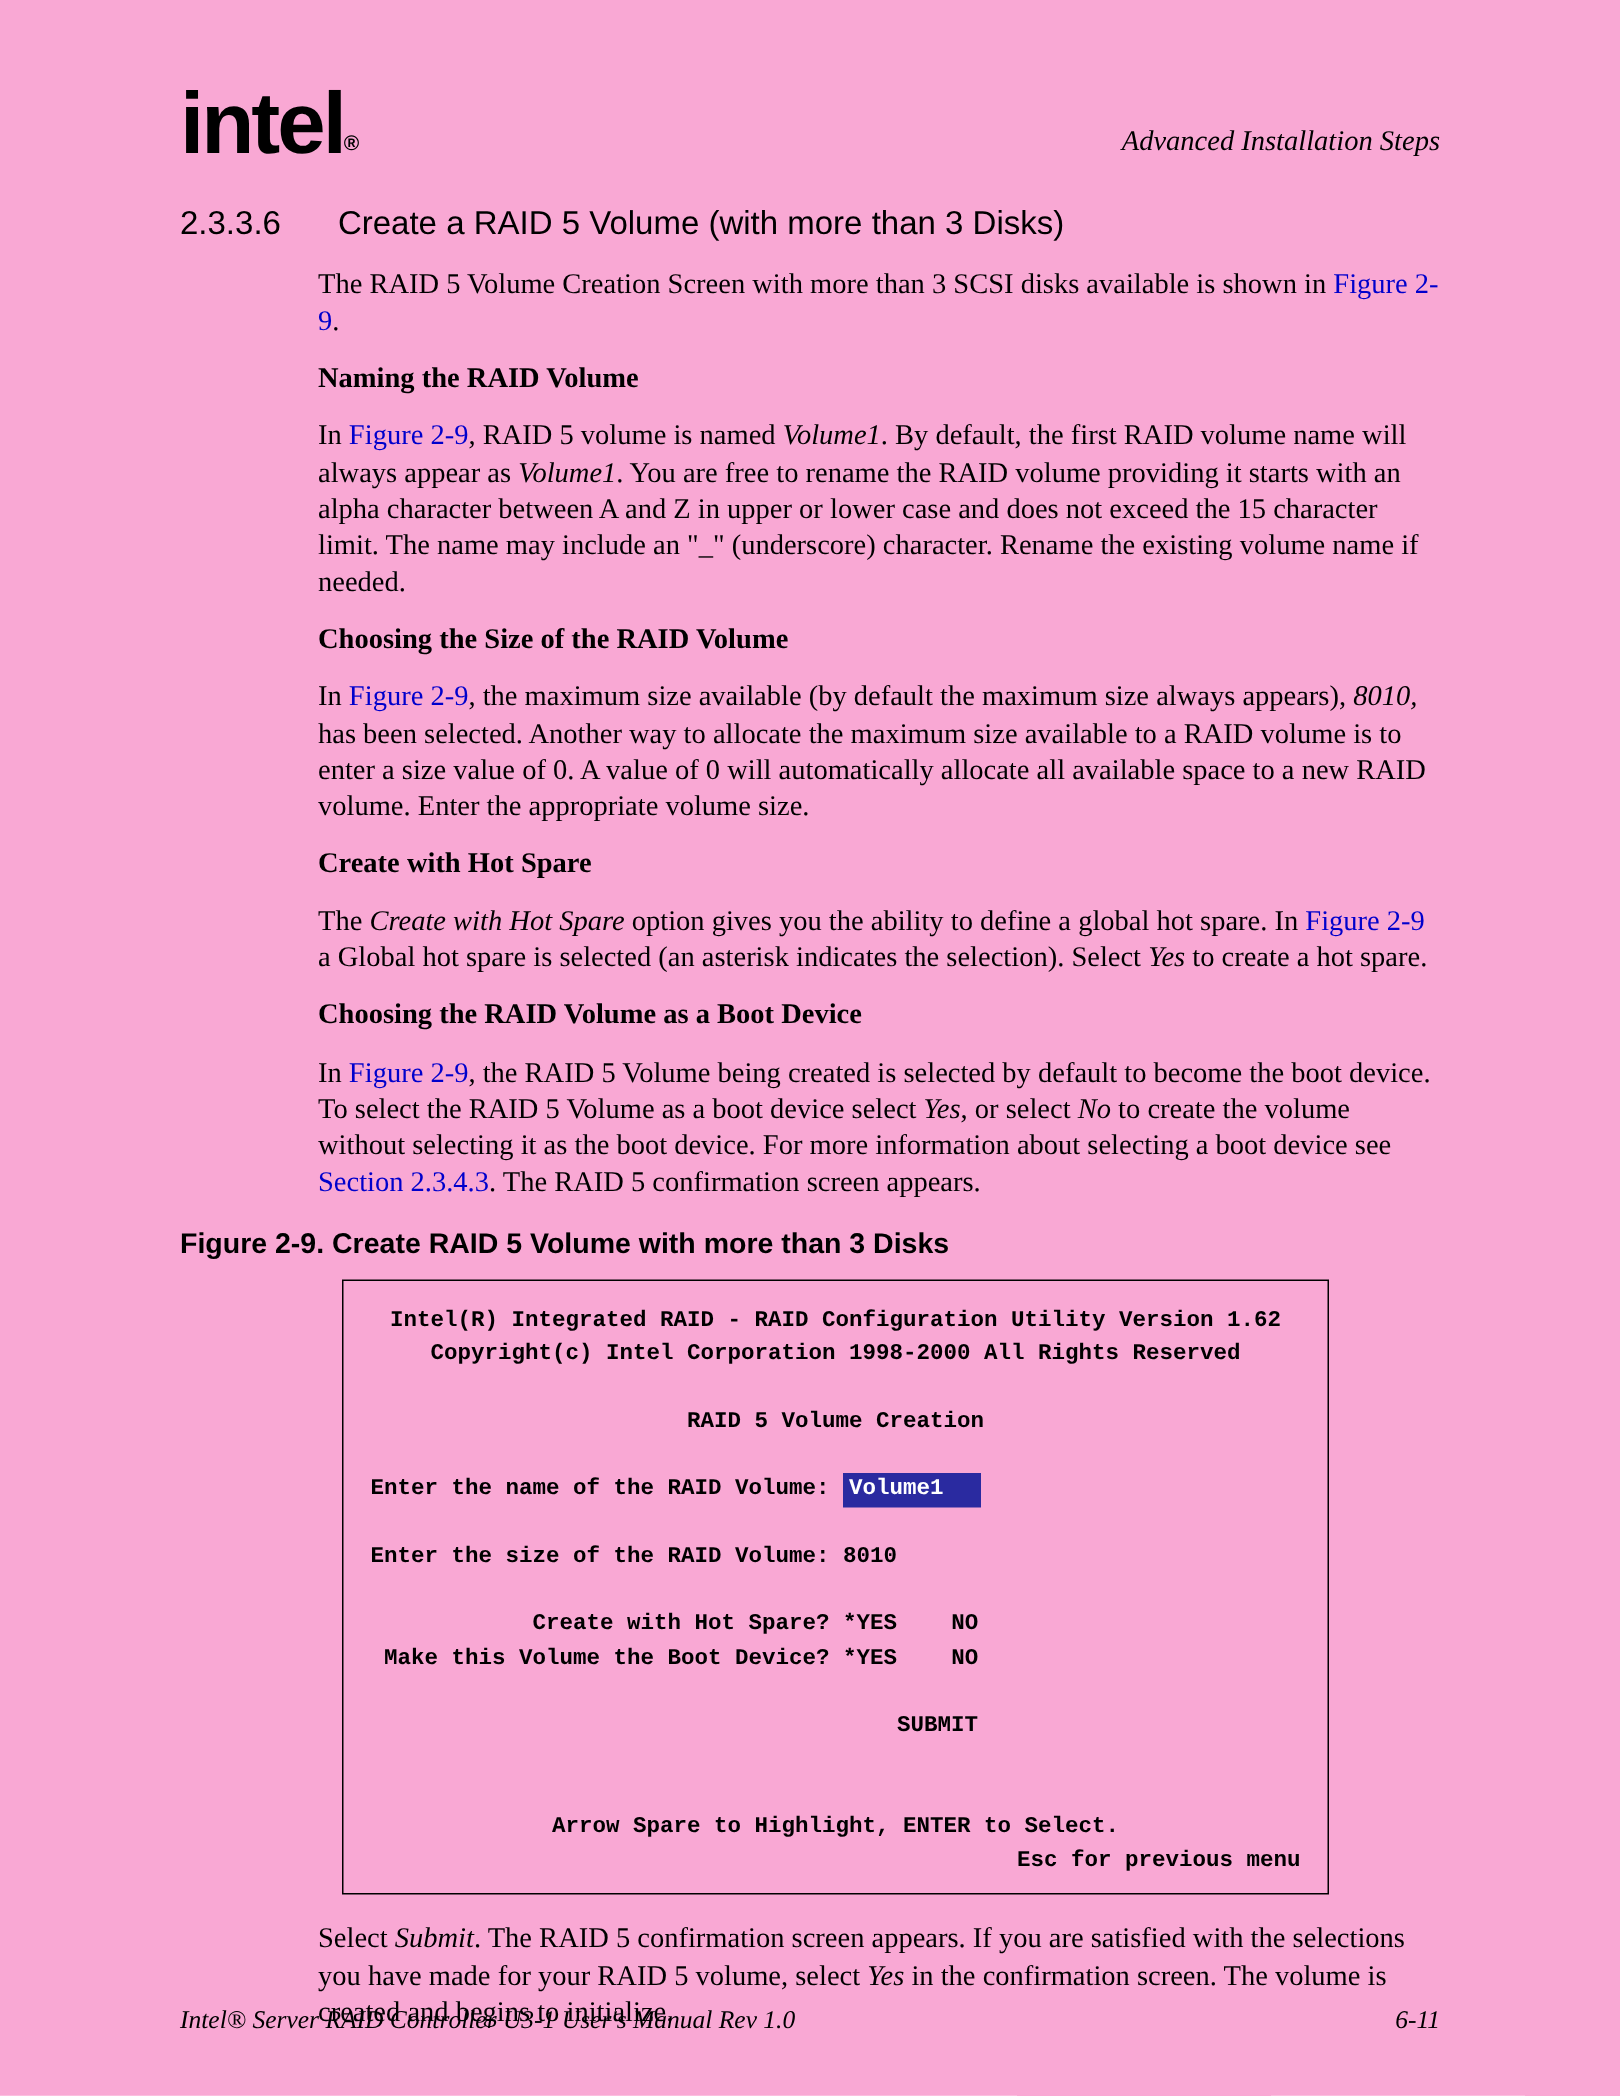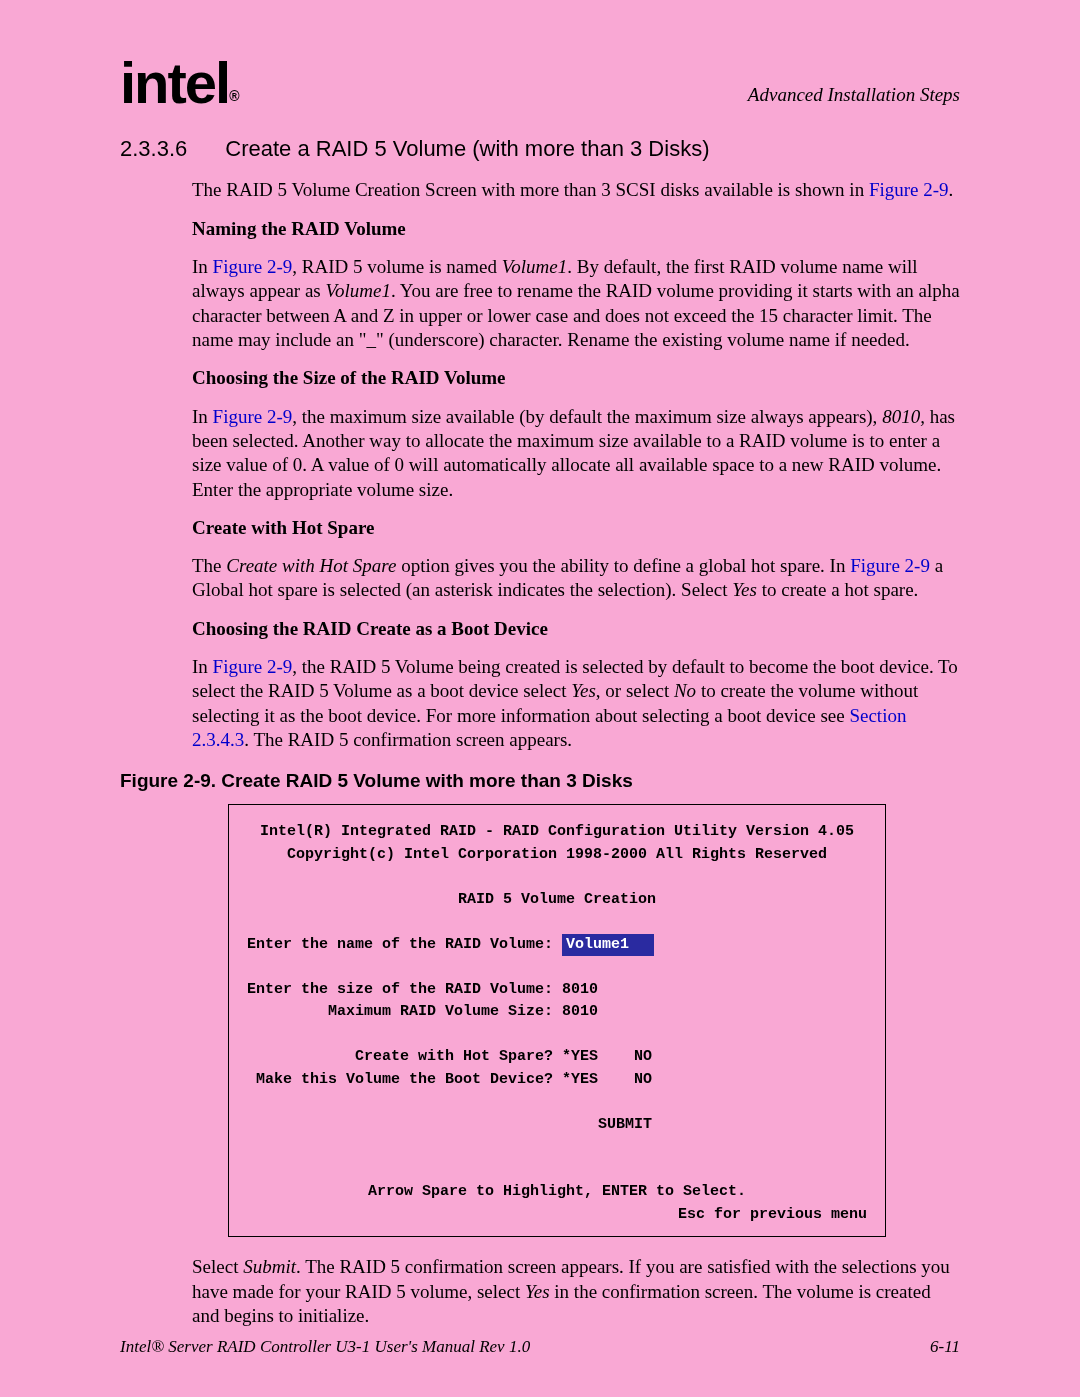--- a/index.html
+++ b/index.html
@@ -45,21 +45,21 @@
   }
   .section-heading {
     font-family: Arial, Helvetica, sans-serif;
     font-weight: 400;
     font-size: 22px;
     display: flex;
     gap: 38px;
     margin-bottom: 16px;
   }
   .content-block {
-    margin-left: 72px;
+    margin-left: 92px;
     font-size: 19px;
     line-height: 1.28;
   }
   .content-block p {
     margin: 0 0 14px 0;
   }
   .subhead {
     font-weight: 700;
     margin: 10px 0 14px 0;
     font-size: 19px;
@@ -141,38 +141,37 @@
     <div class="subhead">Choosing the Size of the RAID Volume</div>
     <p>
       <span>In </span><span class="link">Figure 2-9</span><span>, the maximum size available (by default the maximum size always appears), </span><i>8010,</i><span> has been selected. Another way to allocate the maximum size available to a RAID volume is to enter a size value of 0. A value of 0 will automatically allocate all available space to a new RAID volume. Enter the appropriate volume size.</span>
     </p>
 
     <div class="subhead">Create with Hot Spare</div>
     <p>
       <span>The </span><i>Create with Hot Spare</i><span> option gives you the ability to define a global hot spare. In </span><span class="link">Figure 2-9</span><span> a Global hot spare is selected (an asterisk indicates the selection). Select </span><i>Yes</i><span> to create a hot spare.</span>
     </p>
 
-    <div class="subhead">Choosing the RAID Create as a Boot Device</div>
+    <div class="subhead">Choosing the RAID Volume as a Boot Device</div>
     <p>
       <span>In </span><span class="link">Figure 2-9</span><span>, the RAID 5 Volume being created is selected by default to become the boot device. To select the RAID 5 Volume as a boot device select </span><i>Yes</i><span>, or select </span><i>No</i><span> to create the volume without selecting it as the boot device. For more information about selecting a boot device see </span><span class="link">Section 2.3.4.3</span><span>. The RAID 5 confirmation screen appears.</span>
     </p>
   </div>
 
   <div class="figure-caption">Figure 2-9. Create RAID 5 Volume with more than 3 Disks</div>
 
   <div class="bios-box">
-    <div class="bios-center">Intel(R) Integrated RAID - RAID Configuration Utility Version 4.05</div>
+    <div class="bios-center">Intel(R) Integrated RAID - RAID Configuration Utility Version 1.62</div>
     <div class="bios-center">Copyright(c) Intel Corporation 1998-2000 All Rights Reserved</div>
     <div class="bios-center">&nbsp;</div>
     <div class="bios-center">RAID 5 Volume Creation</div>
     <div>&nbsp;</div>
     <div class="bios-row"><span>Enter the name of the RAID Volume: </span><span class="bios-field">Volume1</span></div>
     <div>&nbsp;</div>
     <div class="bios-row"><span>Enter the size of the RAID Volume: </span><span>8010</span></div>
-    <div class="bios-row">         <span>Maximum RAID Volume Size: </span><span>8010</span></div>
     <div>&nbsp;</div>
     <div class="bios-row">            <span>Create with Hot Spare? </span><span>*YES</span>    <span>NO</span></div>
     <div class="bios-row"> <span>Make this Volume the Boot Device? </span><span>*YES</span>    <span>NO</span></div>
     <div>&nbsp;</div>
     <div class="bios-row">                                       <span>SUBMIT</span></div>
     <div>&nbsp;</div>
     <div>&nbsp;</div>
     <div class="bios-center">Arrow Spare to Highlight, ENTER to Select.</div>
     <div class="bios-bottom">Esc for previous menu</div>
   </div>

